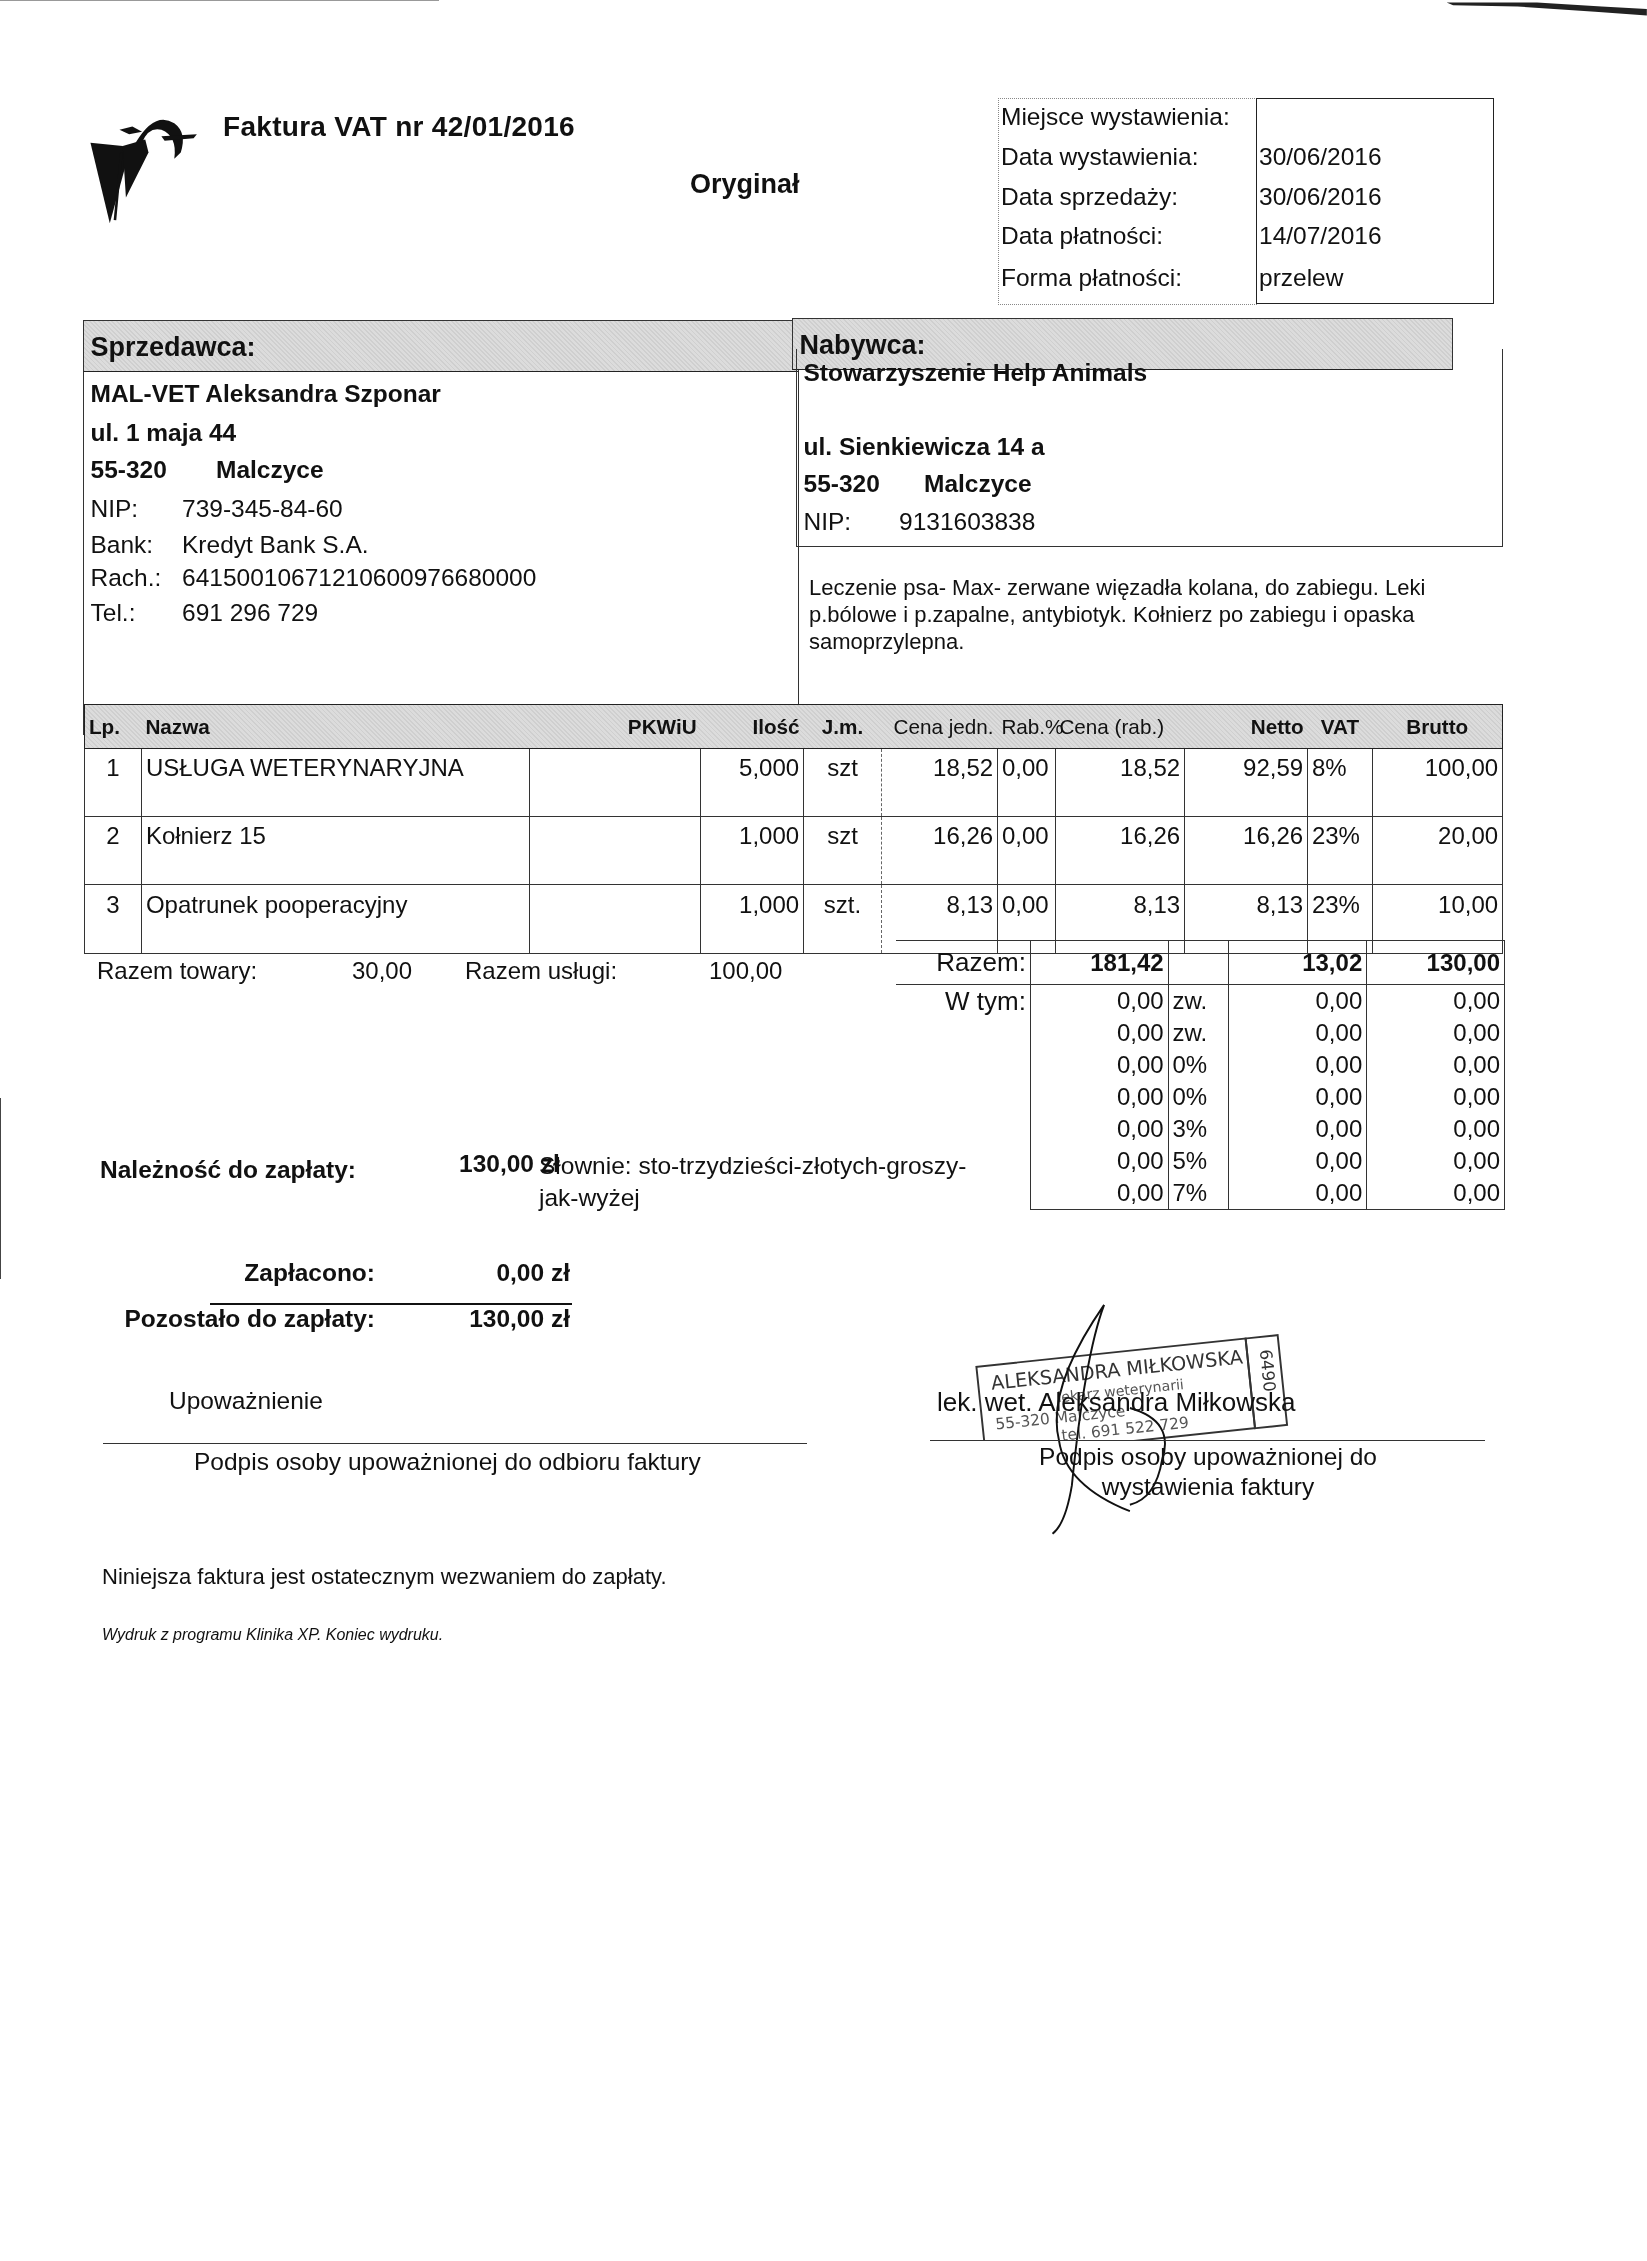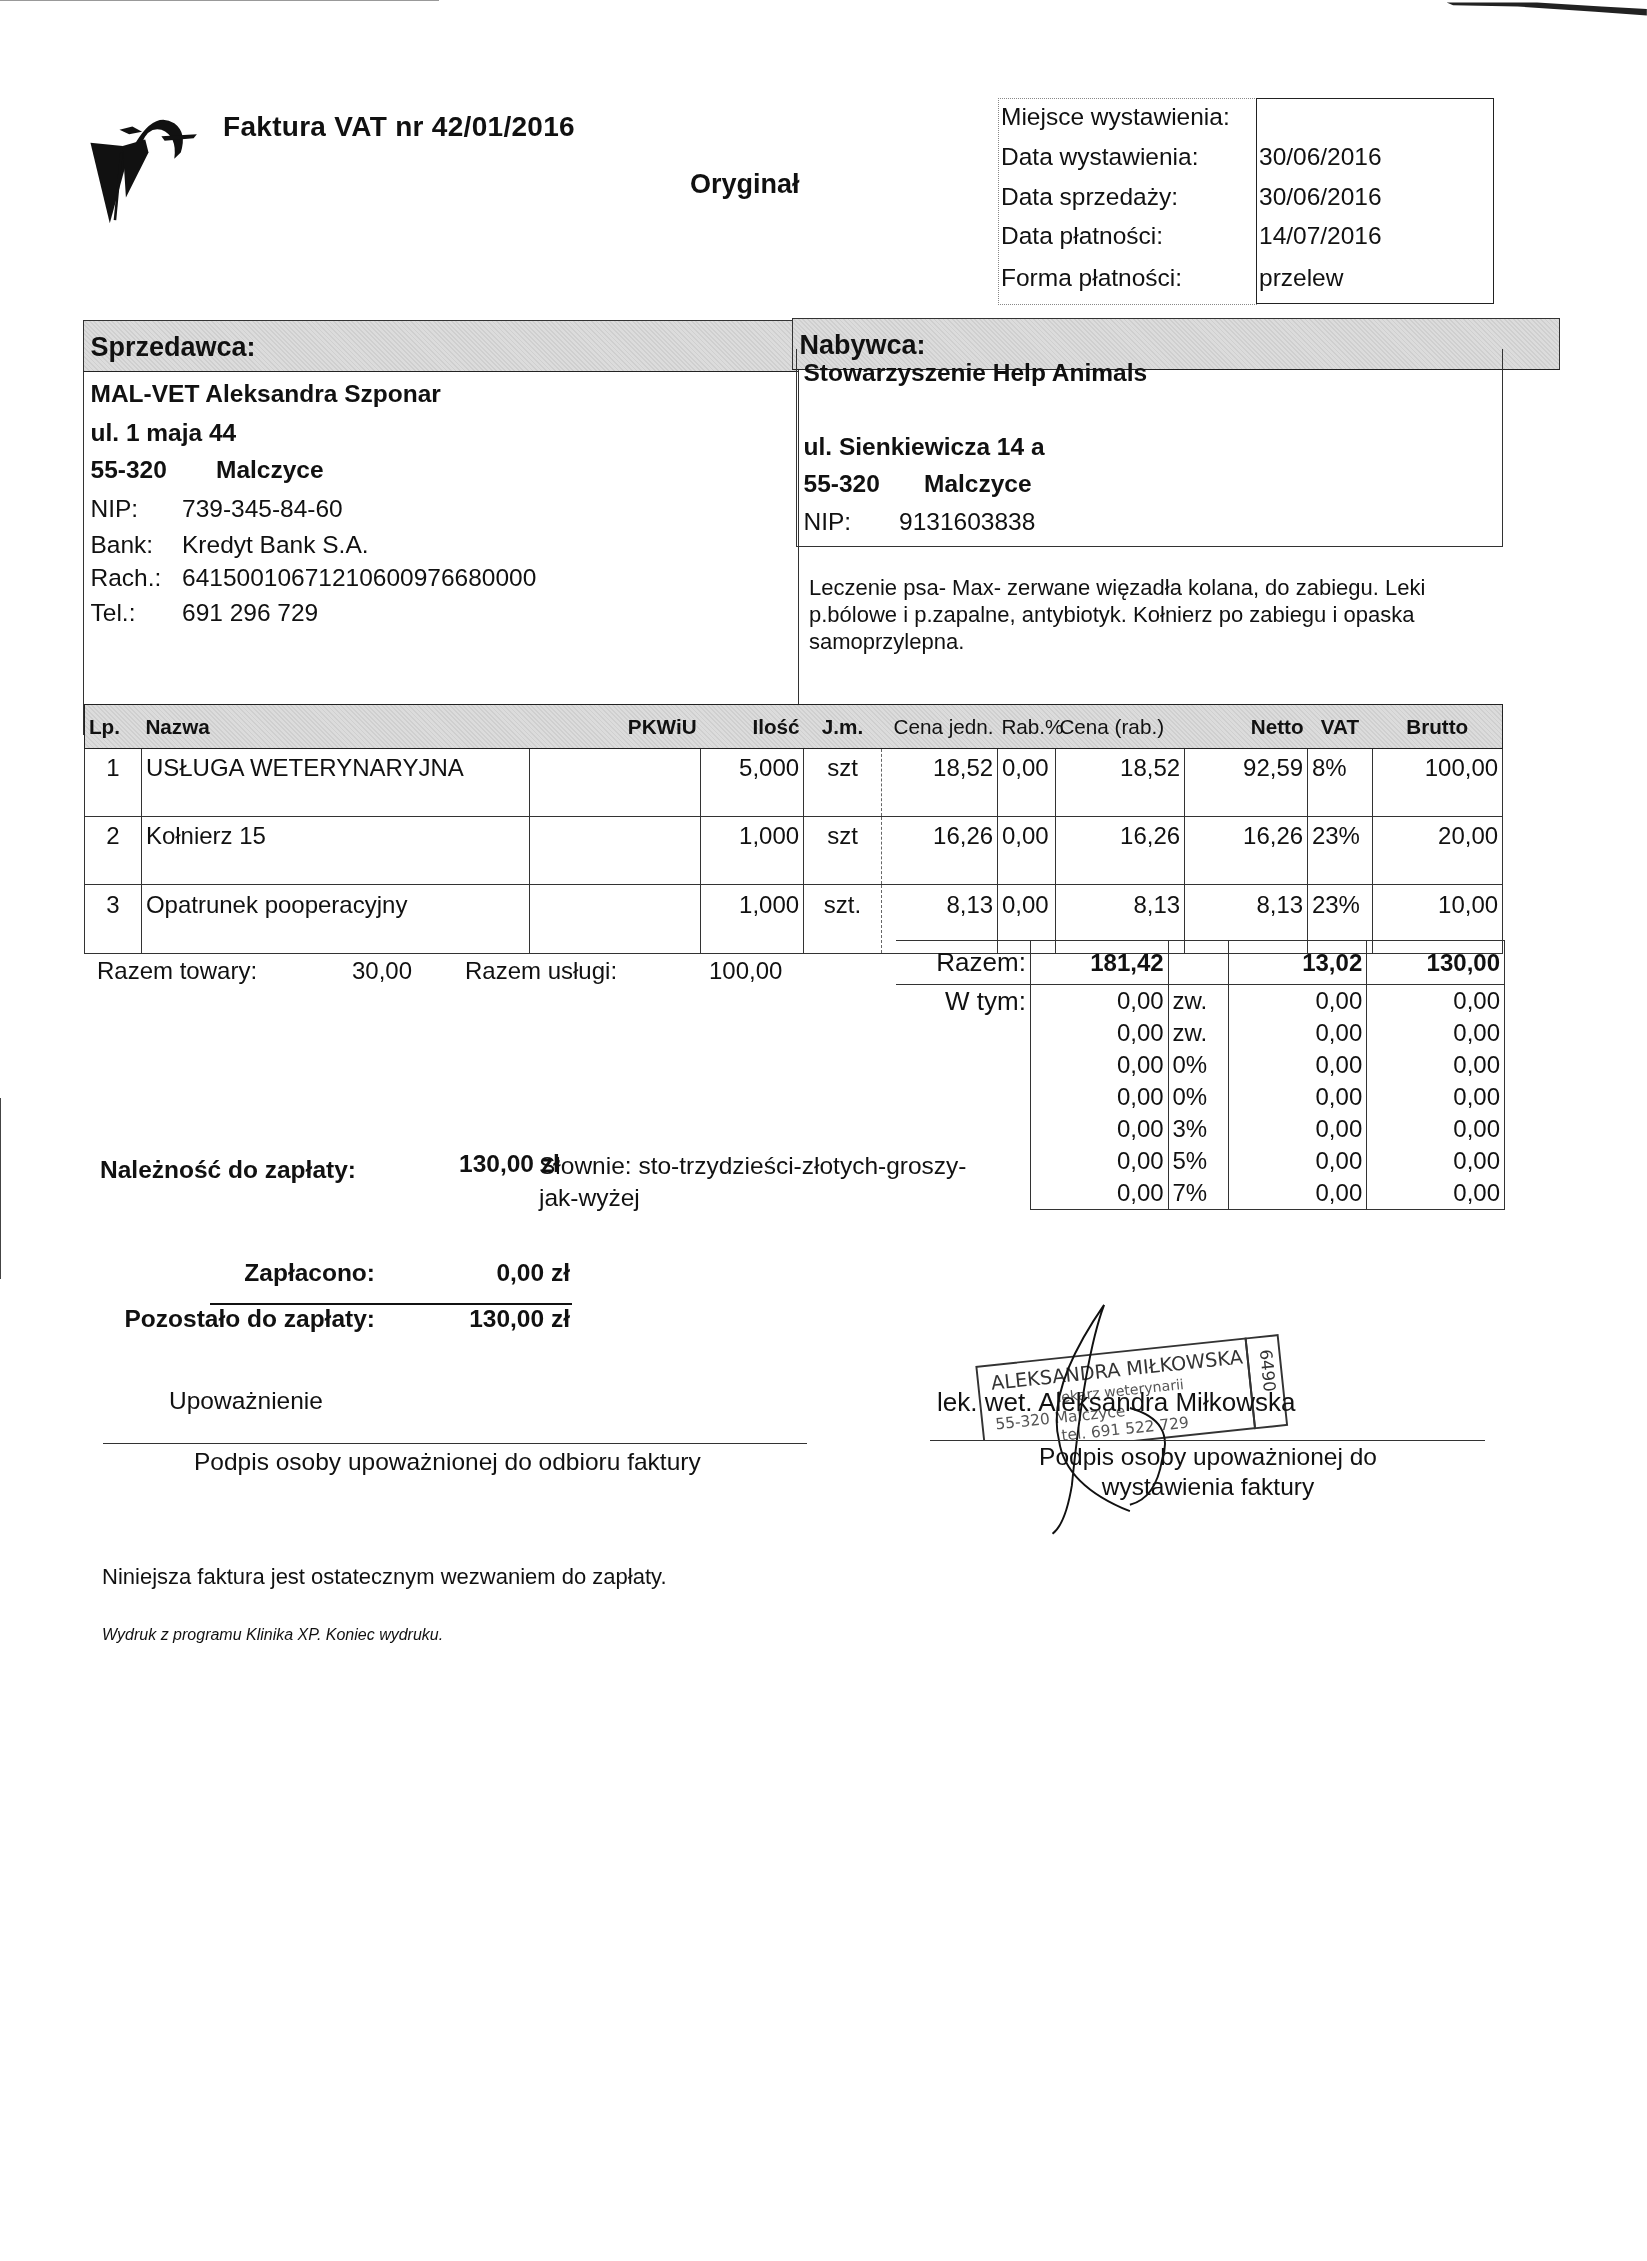--- a/index.html
+++ b/index.html
@@ -22,21 +22,21 @@
   #dates-values { left:1256px; top:98px; width:236px; height:204px; border:1.3px solid #222; }
   .date-row { position:absolute; left:0; font-size:24.5px; }
   .date-lbl { left:1001px; }
   .date-val { left:1259px; }
 
   
   .party-head { position:absolute; height:52px; border:1.3px solid #333; border-bottom:1.3px solid #222; font-size:27px; font-weight:bold; padding-left:6.5px; line-height:52px; box-sizing:border-box; }
   .party-body { position:absolute; border:1.3px solid #333; border-top:none; box-sizing:border-box; }
   #seller-head { left:83px; top:320px; width:716px; }
   #seller-body { left:83px; top:372px; width:716px; height:363px; }
-  #buyer-head { left:792px; top:318px; width:768px; }
+  #buyer-head { left:792px; top:318px; width:661px; }
   #buyer-body { left:796px; top:349px; width:707px; height:198px;padding-left:7px; }
   .pline { position:absolute; font-size:24.5px; white-space:nowrap; }
   #buyer-note { left:801px; top:574px; width:698px; font-size:22px; line-height:27px;margin-left:8px; }
 
   
   #items-table { left:84px; top:704px; width:1418px; border-collapse:collapse; font-size:24px; table-layout:fixed; }
   #items-table th { height:43px; font-size:20.7px; font-weight:bold; text-align:left; border-top:1.3px solid #222; border-bottom:1.3px solid #222; padding:0 3.9px; white-space:nowrap; }
   #items-table th.norm { font-weight:normal; }
   #items-table td { height:62px; vertical-align:top; padding:5.2px 3.9px 0 3.9px; border-left:1.3px solid #333; border-bottom:1.3px solid #333; white-space:nowrap; }
   #items-table td.r { text-align:right; }

